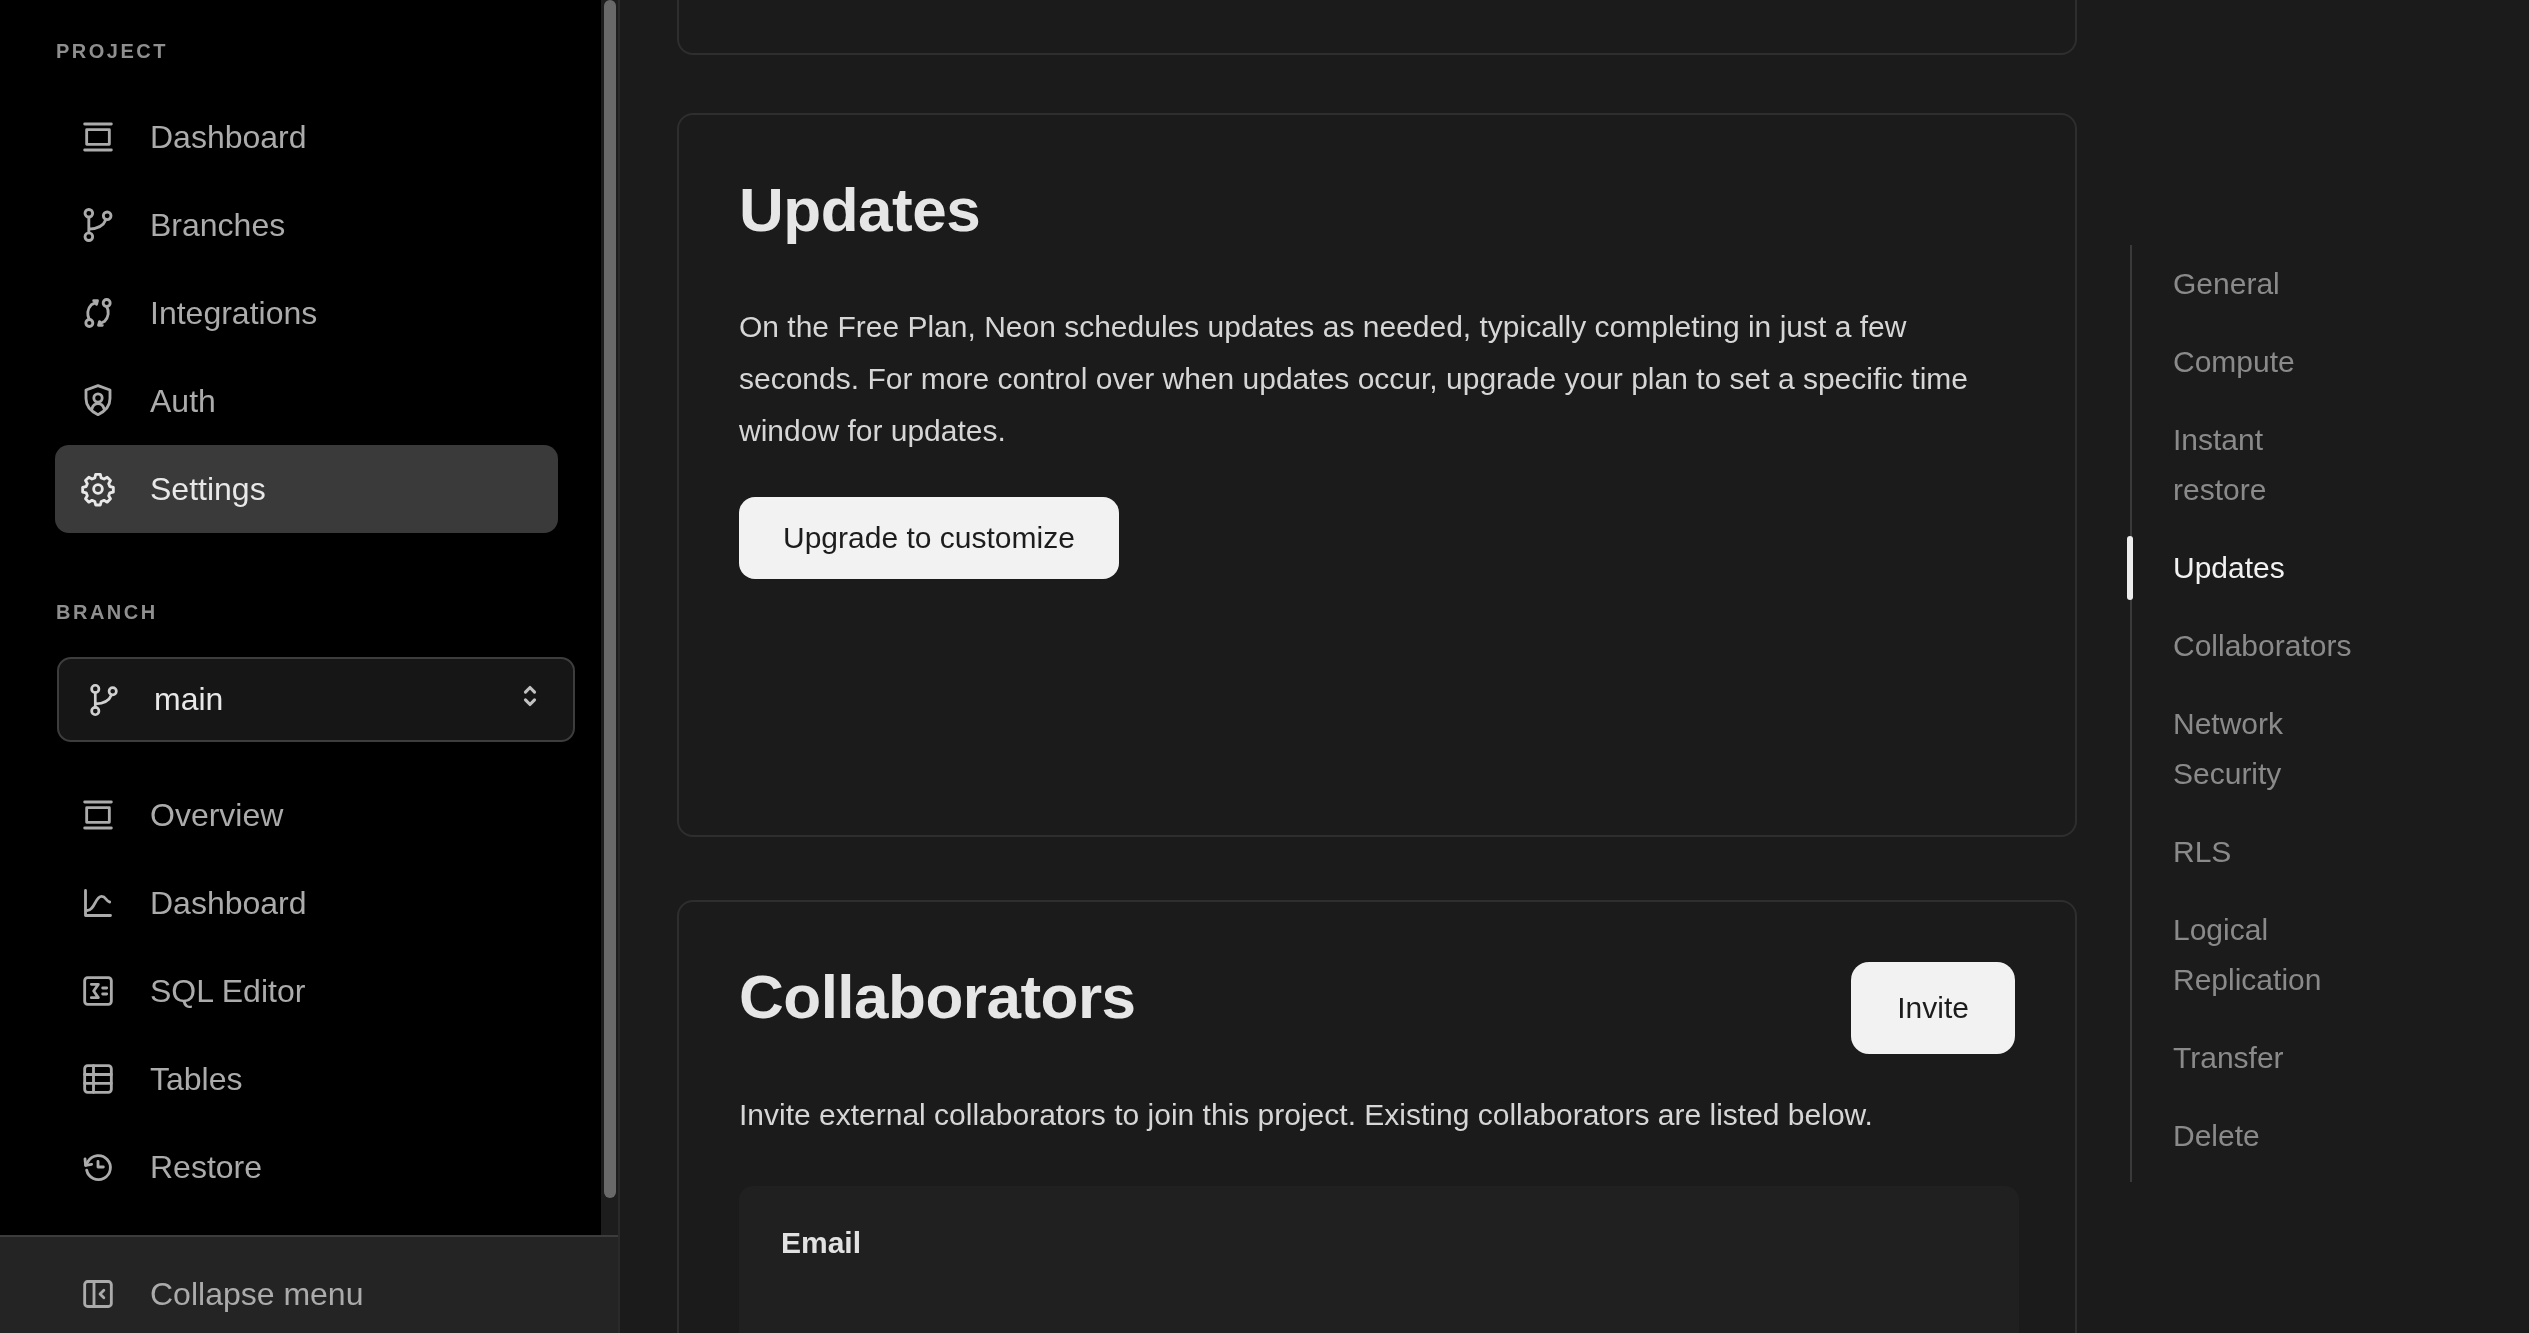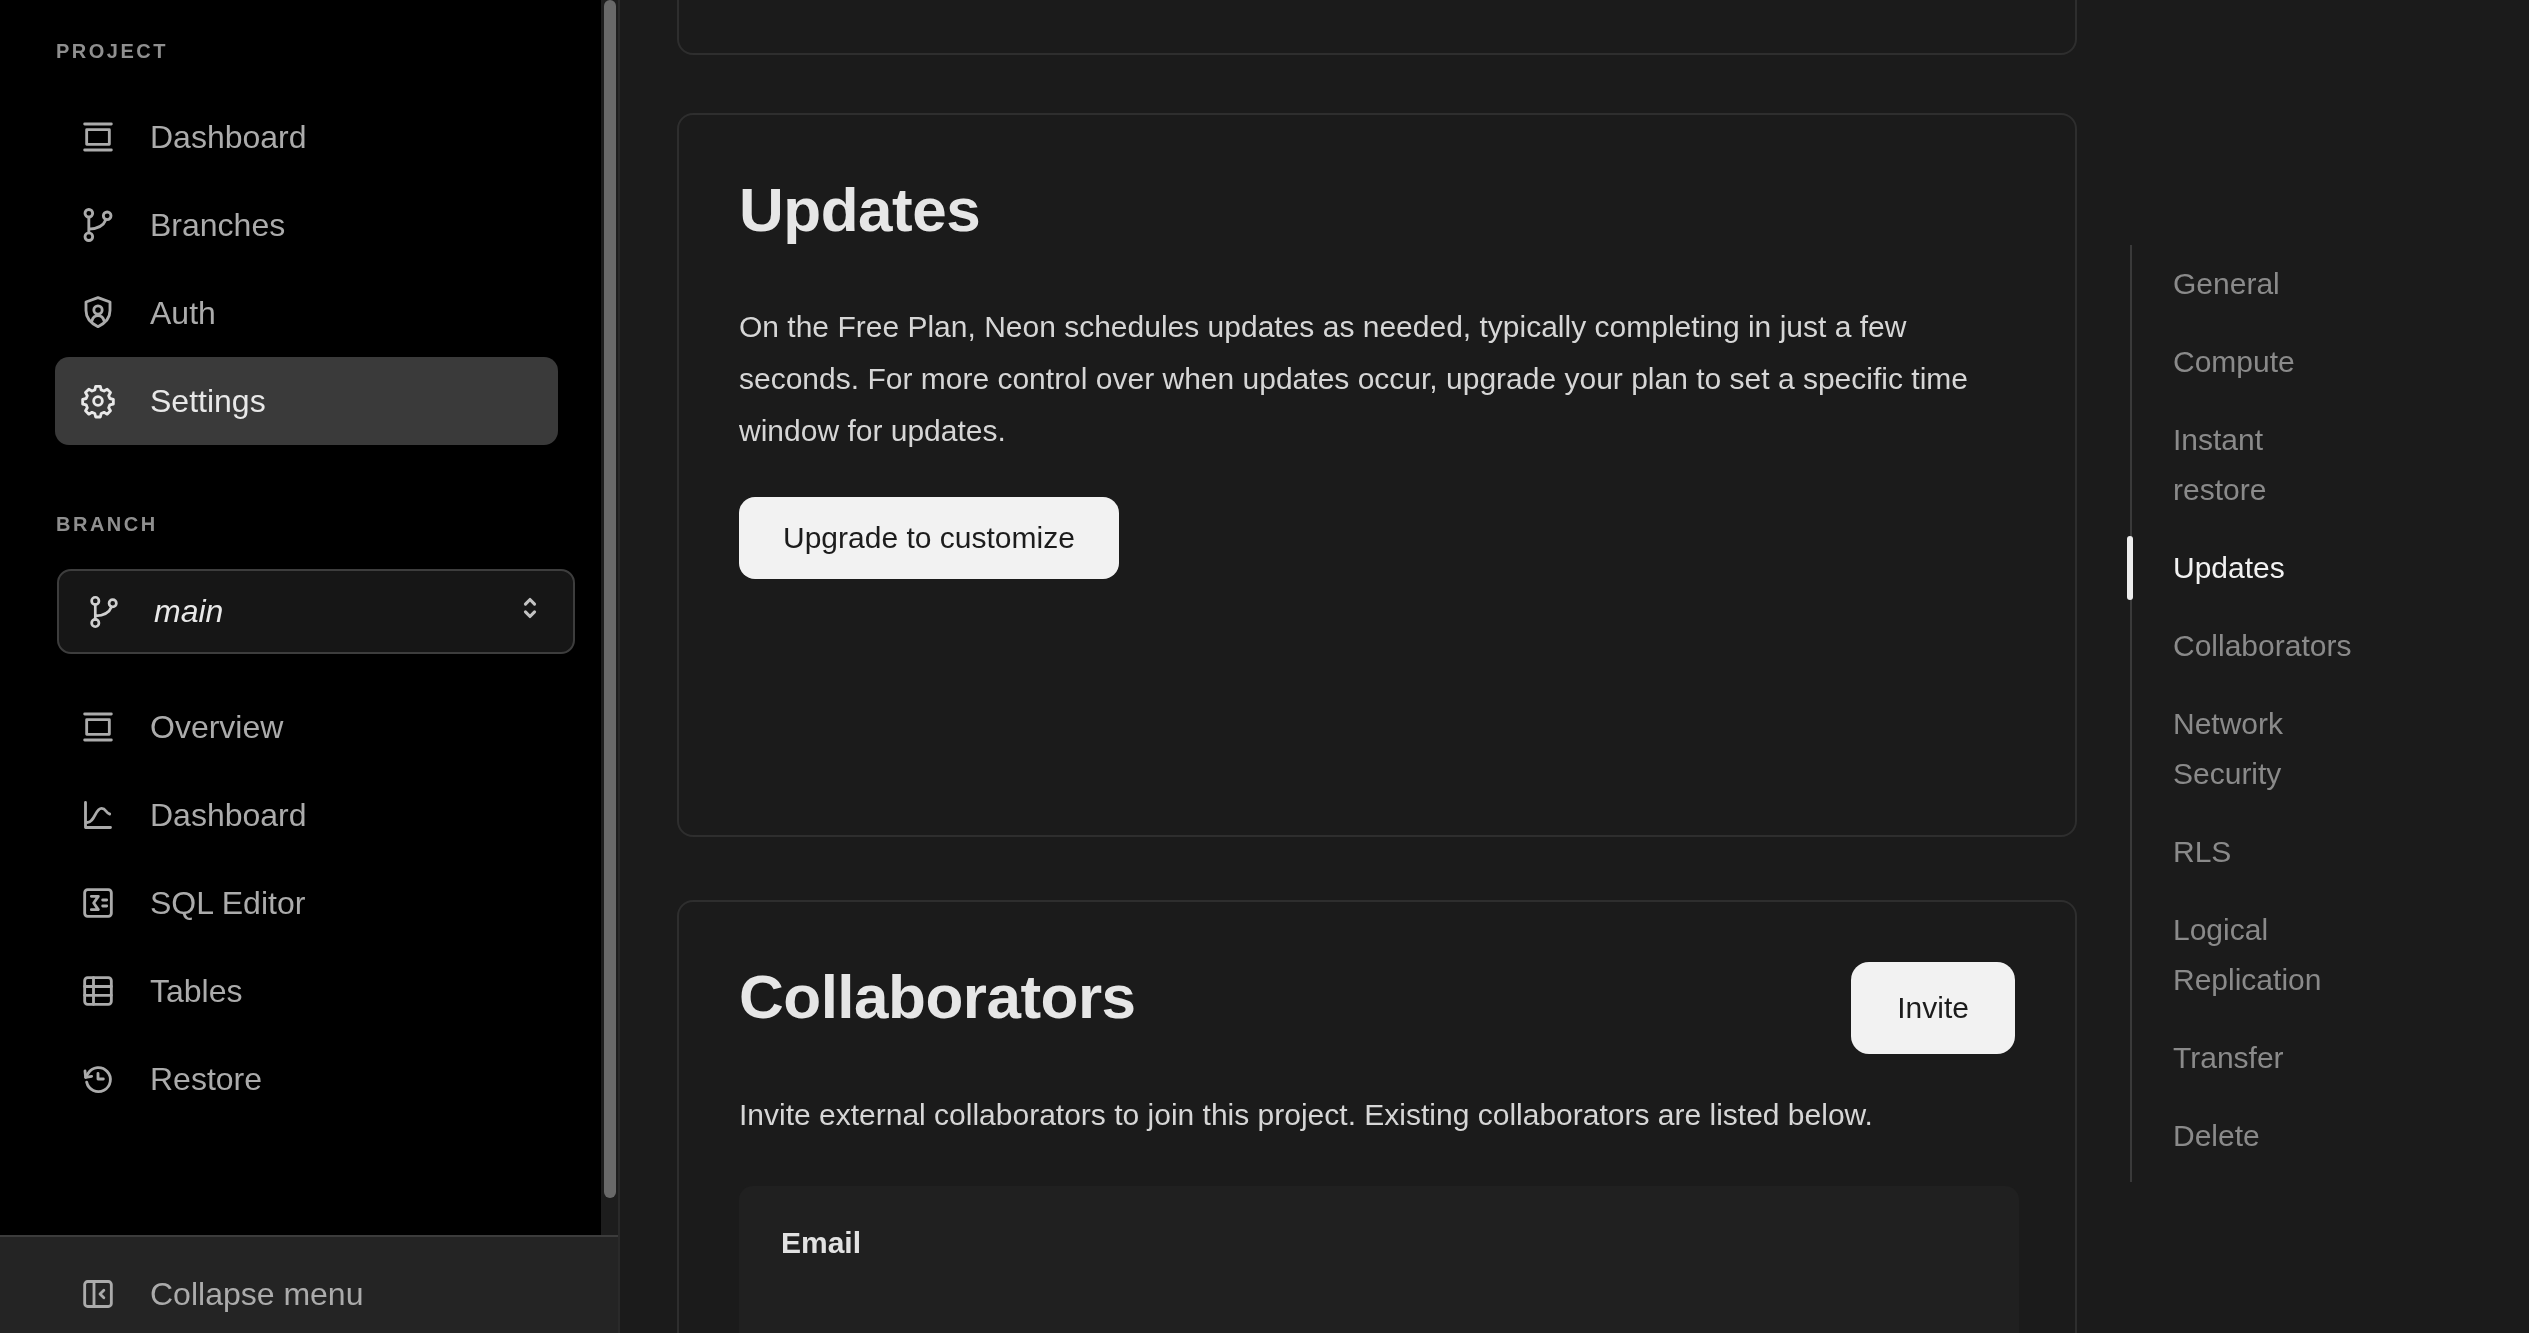--- a/index.html
+++ b/index.html
@@ -24,21 +24,21 @@
     padding-left:23px; border-radius:14px; color:#ababab;
     font-size:32px; cursor:pointer;
   }
   .side-item .icn { width:40px; height:40px; flex:0 0 40px; display:flex; align-items:center; justify-content:center; }
   .side-item .icn svg { width:40px; height:40px; stroke:currentColor; fill:none; stroke-width:1.7; stroke-linecap:round; stroke-linejoin:round; }
   .side-item .lbl { margin-left:32px; }
   .side-item.active { background:#3a3a3a; color:#e8e8e8; }
   .branch-select {
     margin:33px 0 0 57px; width:518px; height:85px; border-radius:14px;
     background:#161616; border:2px solid #3d3d3d; display:flex; align-items:center;
-    padding:0 26px; color:#e8e8e8; font-size:32px; cursor:pointer;font-style:italic;
+    padding:0 26px; color:#e8e8e8; font-size:32px; cursor:pointer;
   }
   .branch-select .icn { width:38px; height:38px; }
   .branch-select .icn svg { width:38px; height:38px; stroke:#d0d0d0; fill:none; stroke-width:1.7; stroke-linecap:round; stroke-linejoin:round; }
   .branch-select .lbl { margin-left:31px; flex:1; }
   .branch-select .updown svg { width:34px; height:34px; stroke:#c2c2c2; fill:none; stroke-width:2.2; stroke-linecap:round; stroke-linejoin:round; }
   .branch-nav { margin-top:29px; }
   
   .gutter { position:absolute; left:601px; top:0; width:17px; height:1333px; background:#1d1d1d; }
   .gutter .thumb { position:absolute; left:3px; top:0; width:12px; height:1198px; border-radius:6px; background:#696969; }
   .main-edge { position:absolute; left:618px; top:0; width:2px; height:1333px; background:#2a2a2a; }
@@ -116,20 +116,30 @@
       <div class="side-item">
         <span class="icn">
           <svg viewBox="0 0 24 24">
               <circle cx="6.5" cy="5" r="2.3"></circle>
               <circle cx="6.5" cy="19" r="2.3"></circle>
               <circle cx="17.5" cy="6.5" r="2.3"></circle>
               <path d="M6.5 7.3v9.4M6.5 14.5c5.5-.3 9-2.5 10.2-5.7"></path>
             </svg>
         </span>
         <span class="lbl">Branches</span>
+      </div>
+      <div class="side-item">
+        <span class="icn">
+          <svg viewBox="0 0 24 24">
+              <circle cx="6.8" cy="18" r="2.1"></circle>
+              <circle cx="17.2" cy="6" r="2.1"></circle>
+              <path d="M6.8 15.9c-1.6-2.8-1.2-6.4 1.2-8.8l3-1.6M9.4 4.6h2.3l-.6 2.2M17.2 8.1c1.6 2.8 1.2 6.4-1.2 8.8l-3 1.6M14.6 19.4h-2.3l.6-2.2"></path>
+            </svg>
+        </span>
+        <span class="lbl">Integrations</span>
       </div>
       <div class="side-item">
         <span class="icn">
           <svg viewBox="0 0 24 24">
               <path d="M12 2.8l7.2 2.6v5.1c0 4.7-3 7.7-7.2 9.7-4.2-2-7.2-5-7.2-9.7V5.4z"></path>
               <circle cx="12" cy="10.2" r="2.5"></circle>
               <path d="M8.3 16.8c.6-2.1 2-3.2 3.7-3.2s3.1 1.1 3.7 3.2"></path>
             </svg>
         </span>
         <span class="lbl">Auth</span>

